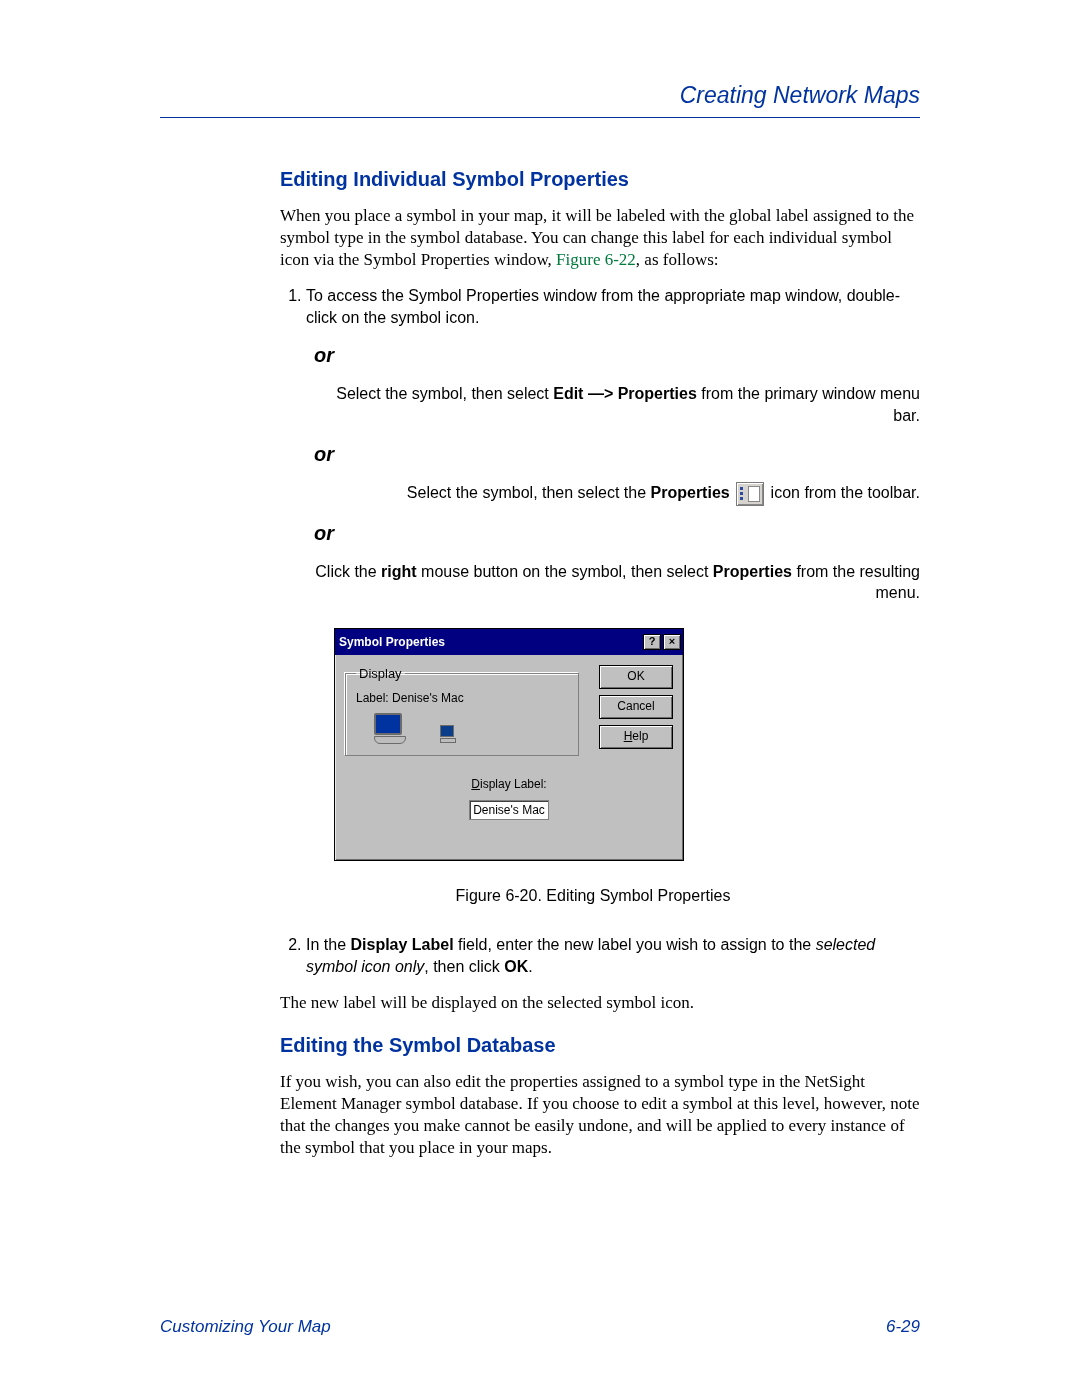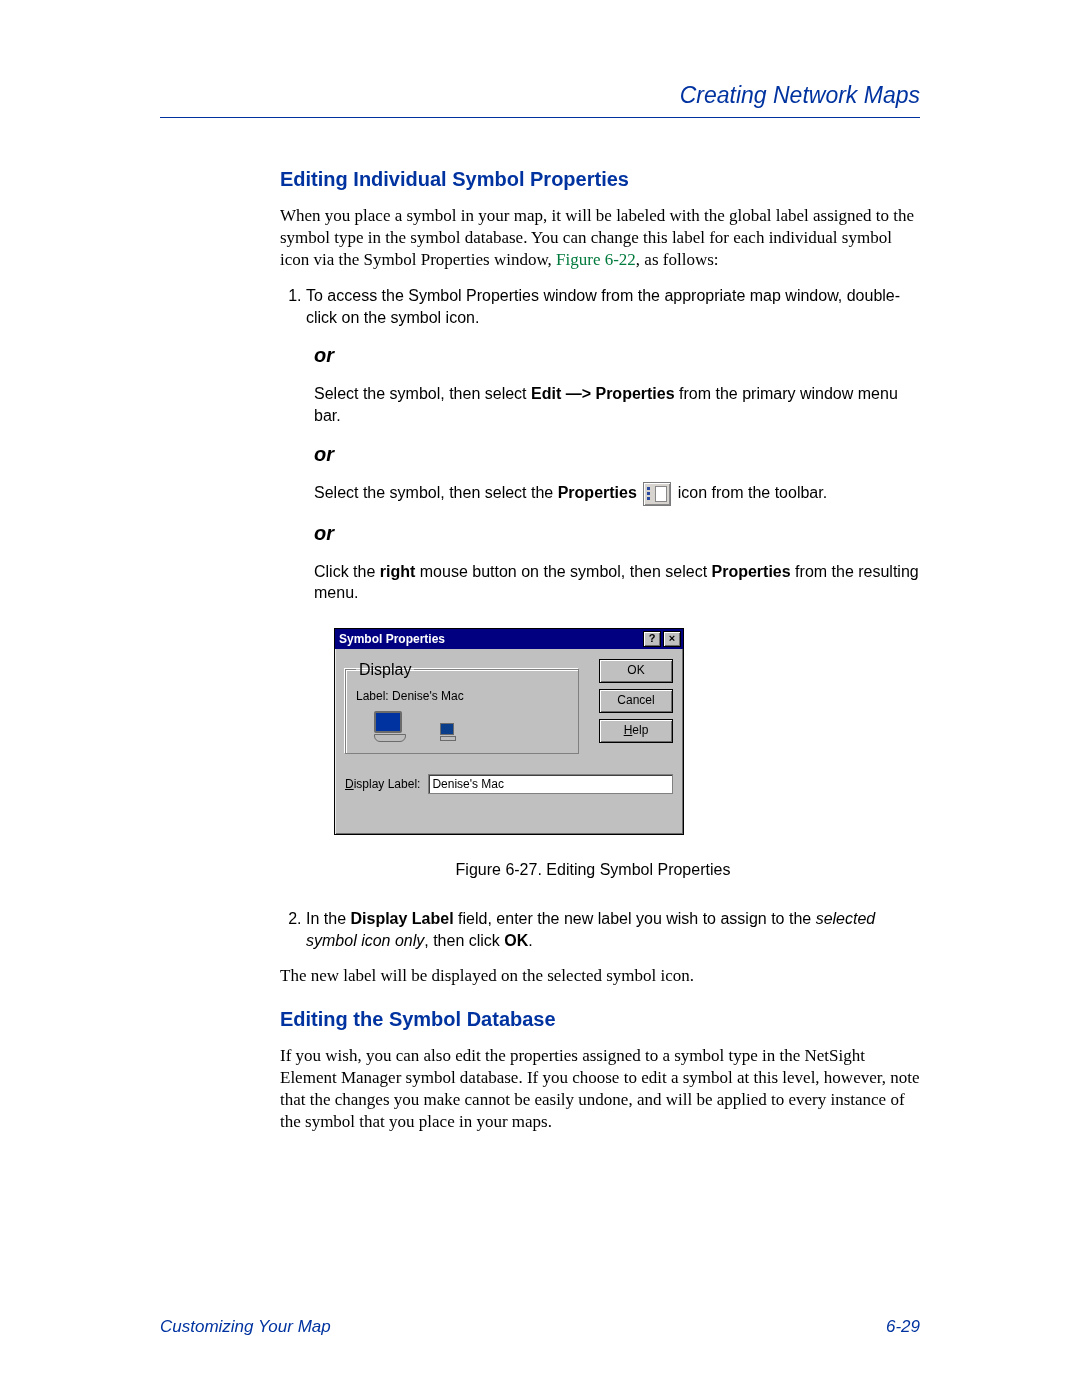--- a/index.html
+++ b/index.html
@@ -63,20 +63,21 @@
     font-weight: bold;
     margin: 14px 0 14px 8px;
     font-family: Arial, Helvetica, sans-serif;
     font-size: 20px;
   }
   .step-p {
     margin: 0 0 0 8px;
     font-family: Arial, Helvetica, sans-serif;
     font-size: 16px;
     line-height: 1.35;
+    text-align: right;
   }
   .bold { font-weight: bold; }
   .italic { font-style: italic; }
 
   
   .tbicon {
     display: inline-block;
     vertical-align: middle;
     width: 26px; height: 22px;
     border: 1px solid #7a7a7a;
@@ -109,21 +110,21 @@
     box-shadow: inset 1px 1px 0 #e8e8e8, inset -1px -1px 0 #6b6b6b;
     font-family: "MS Sans Serif", Tahoma, Arial, sans-serif;
     font-size: 12px;
     color: #000;
   }
   .dlg-titlebar {
     background: #000080;
     color: #fff;
     display: flex;
     align-items: center;
-    height: 20px;
+    height: 26px;
     padding: 0 2px 0 4px;
     font-weight: bold;
   }
   .dlg-titlebar .title { flex: 1; }
   .dlg-tbtn {
     width: 16px; height: 14px;
     background: #c0c0c0;
     border: 1px solid #000;
     box-shadow: inset 1px 1px 0 #fff, inset -1px -1px 0 #6b6b6b;
     color: #000;
@@ -140,21 +141,21 @@
   }
   fieldset.display-group {
     border: 1px solid #808080;
     box-shadow: 1px 1px 0 #fff inset, -1px -1px 0 #fff;
     margin: 0;
     padding: 8px 8px 14px 10px;
     width: 214px;
   }
   fieldset.display-group legend {
     padding: 0 3px;
-    font-size: 16px;
+    font-size: 13px;
   }
   .label-row {
     margin-bottom: 6px;
   }
   .icon-row {
     display: flex;
     gap: 36px;
     padding-left: 18px;
     align-items: flex-end;
   }
@@ -207,20 +208,21 @@
     text-align: center;
     line-height: 20px;
     cursor: default;
   }
   .underline-first::first-letter { text-decoration: underline; }
   .field-row {
     margin-top: 20px;
     display: flex;
     align-items: center;
     gap: 8px;
+    flex-direction: column;
   }
   .field-label {
     font-size: 12px;
   }
   .field-label .ul { text-decoration: underline; }
   .text-input {
     flex: 1;
     height: 18px;
     border: 1px solid #808080;
     box-shadow: inset 1px 1px 0 #404040, inset -1px -1px 0 #fff;
@@ -326,21 +328,21 @@
               </div>
 
               <div class="field-row">
                 <span class="field-label"><span class="ul">D</span><span>isplay Label:</span></span>
                 <div class="text-input">Denise's Mac</div>
               </div>
             </div>
           </div>
         </div>
 
-        <div class="figcaption">Figure 6-27.  Editing Symbol Properties</div>
+        <div class="figcaption">Figure 6-20.  Editing Symbol Properties</div>
       </li>
 
       <li>
         <span>In the </span><span class="bold">Display Label</span><span> field, enter the new label you wish to assign to the </span><span class="italic">selected symbol icon only</span><span>, then click </span><span class="bold">OK</span><span>.</span>
       </li>
     </ol>
 
     <p class="body-text" style="margin-top:14px">The new label will be displayed on the selected symbol icon.</p>
 
     <div class="sub-head" style="margin-top:20px">Editing the Symbol Database</div>

